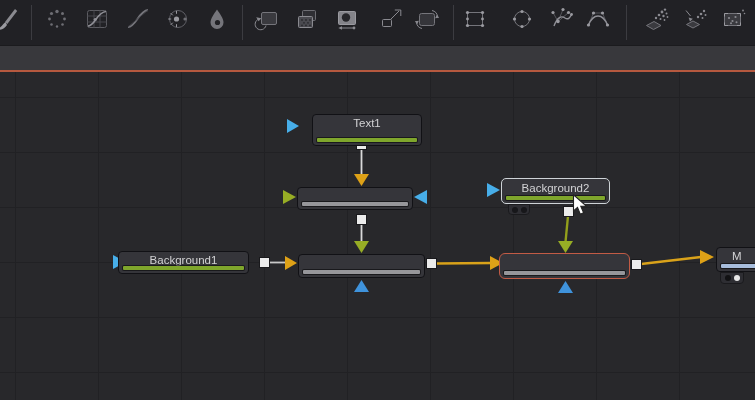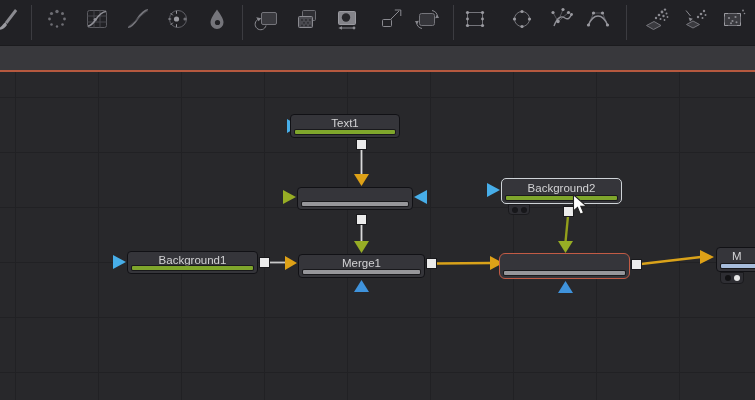--- a/index.html
+++ b/index.html
@@ -293,40 +293,39 @@
 <div class="tri u" style="left: 558px; top: 281px; width: 15px; height: 12px; background: rgb(63, 147, 220);"></div>
 <div class="tri r" style="left: 700px; top: 250px; width: 14px; height: 14px; background: rgb(222, 161, 23);"></div>
 
 <div class="sq" style="left: 356px; top: 139px; background: rgb(235, 235, 235);"></div>
 <div class="sq" style="left: 356px; top: 214px; background: rgb(235, 235, 235);"></div>
 <div class="sq" style="left: 259px; top: 257px; background: rgb(235, 235, 235);"></div>
 <div class="sq" style="left: 426px; top: 258px; background: rgb(235, 235, 235);"></div>
 <div class="sq" style="left: 563px; top: 206px; background: rgb(235, 235, 235);"></div>
 <div class="sq" style="left: 631px; top: 259px; background: rgb(235, 235, 235);"></div>
 
-<div class="node" style="left:290px;top:114px;width:110px;height:24px">
+<div class="node" style="left:312px;top:114px;width:110px;height:32px">
   <span class="lbl">Text1</span>
   <div class="bar" style="background: rgb(127, 166, 44);"></div>
 </div>
 
 <div class="node" style="left:297px;top:187px;width:116px;height:23px">
   <div class="bar" style="background: rgb(150, 150, 154);"></div>
 </div>
 
-<div class="node" style="left:127px;top:251px;width:131px;height:23px">
+<div class="node" style="left:118px;top:251px;width:131px;height:23px">
   <span class="lbl">Background1</span>
   <div class="bar" style="background: rgb(127, 166, 44);"></div>
 </div>
 
 <div class="node" style="left:298px;top:254px;width:127px;height:24px">
-  <span class="lbl">Merge1</span>
   <div class="bar" style="background: rgb(150, 150, 154);"></div>
 </div>
 
-<div class="node" style="left: 501px; top: 178px; width: 121px; height: 26px; border-radius: 5px; border-color: rgb(206, 211, 215);">
+<div class="node" style="left: 501px; top: 178px; width: 109px; height: 26px; border-radius: 5px; border-color: rgb(206, 211, 215);">
   <span class="lbl" style="line-height:16px">Background2</span>
   <div class="bar" style="background: rgb(127, 166, 44);"></div>
 </div>
 
 <div class="node" style="left: 499px; top: 253px; width: 131px; height: 26px; border-radius: 6px; border-color: rgb(194, 91, 69);">
   <div class="bar" style="background: rgb(150, 150, 154);"></div>
 </div>
 
 <div class="node" style="left:716px;top:247px;width:60px;height:25px">
   <span class="lbl" style="text-align:left;padding-left:15px">M</span>

